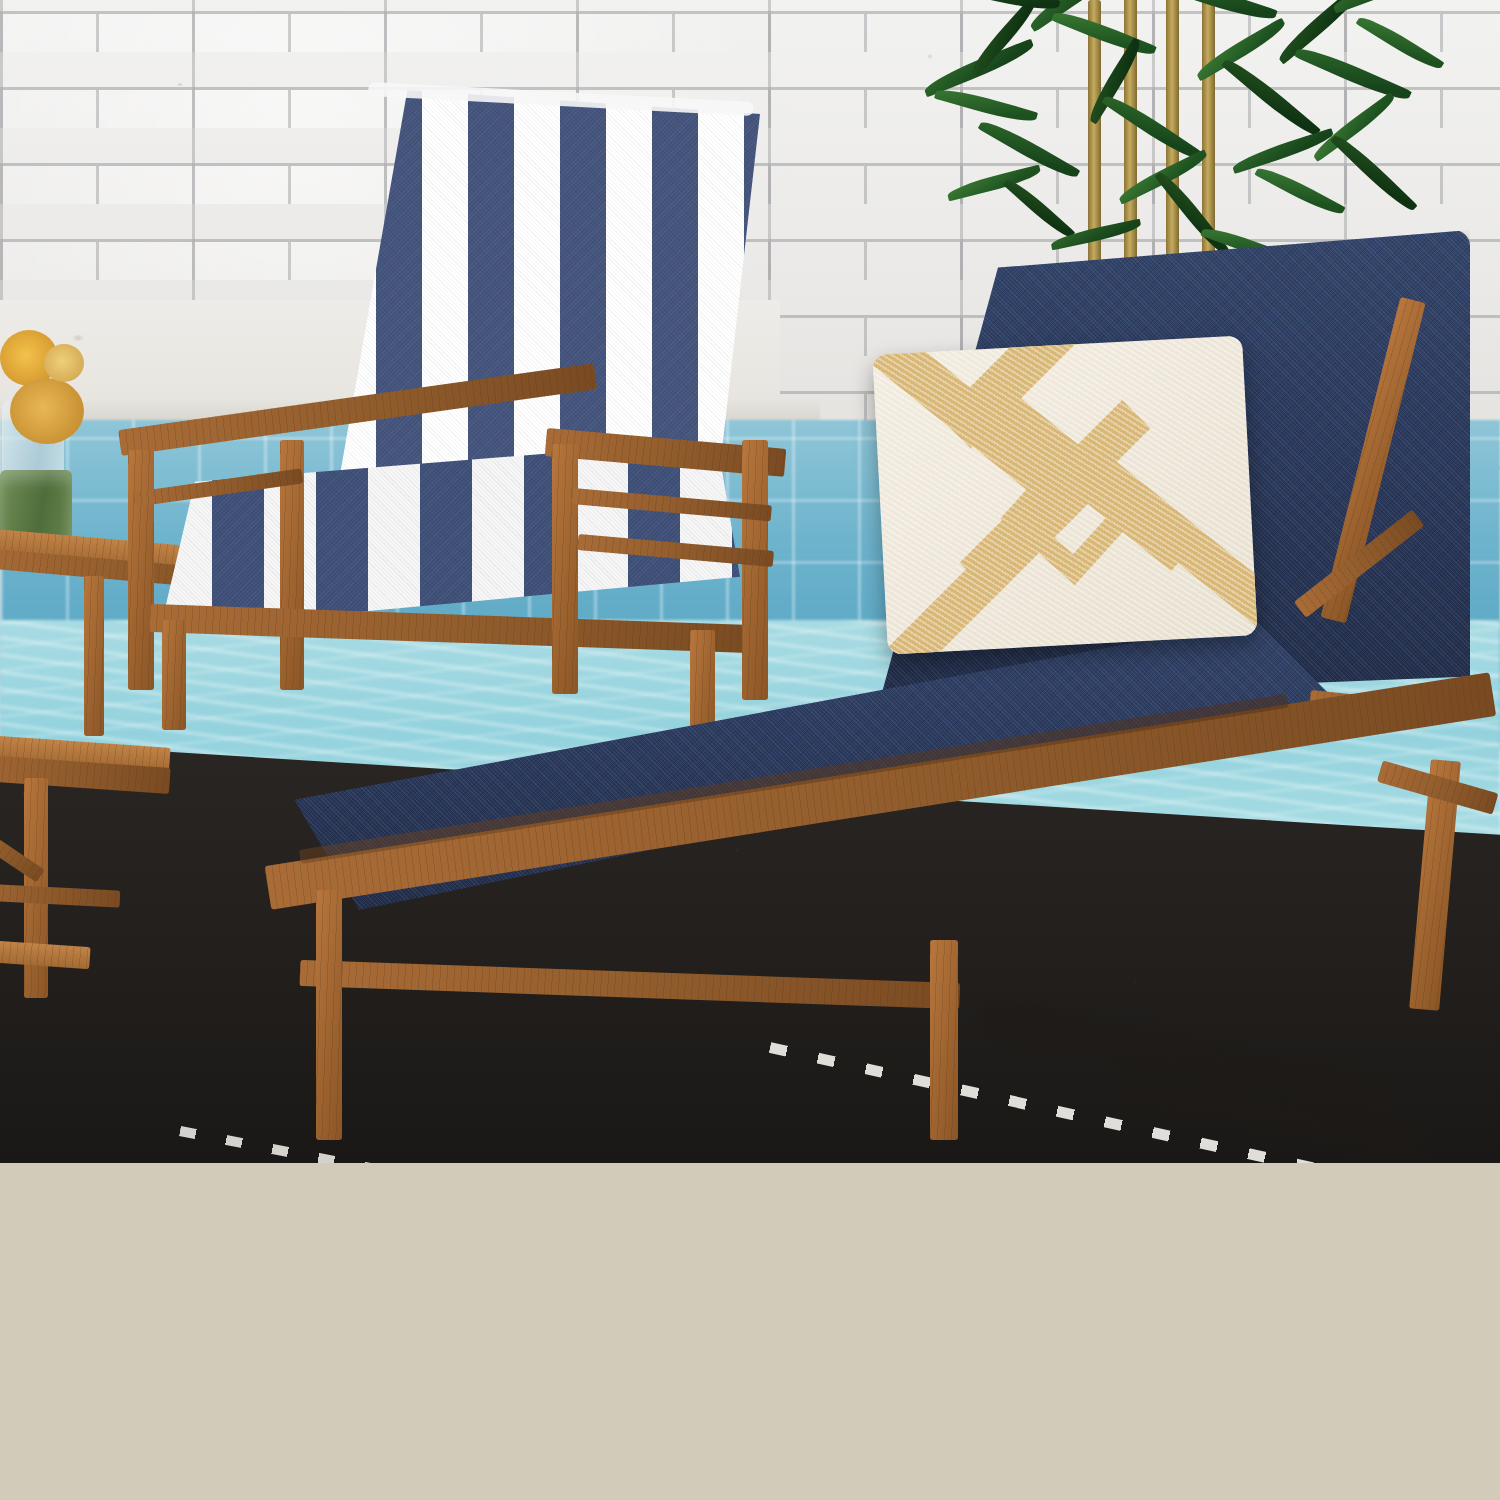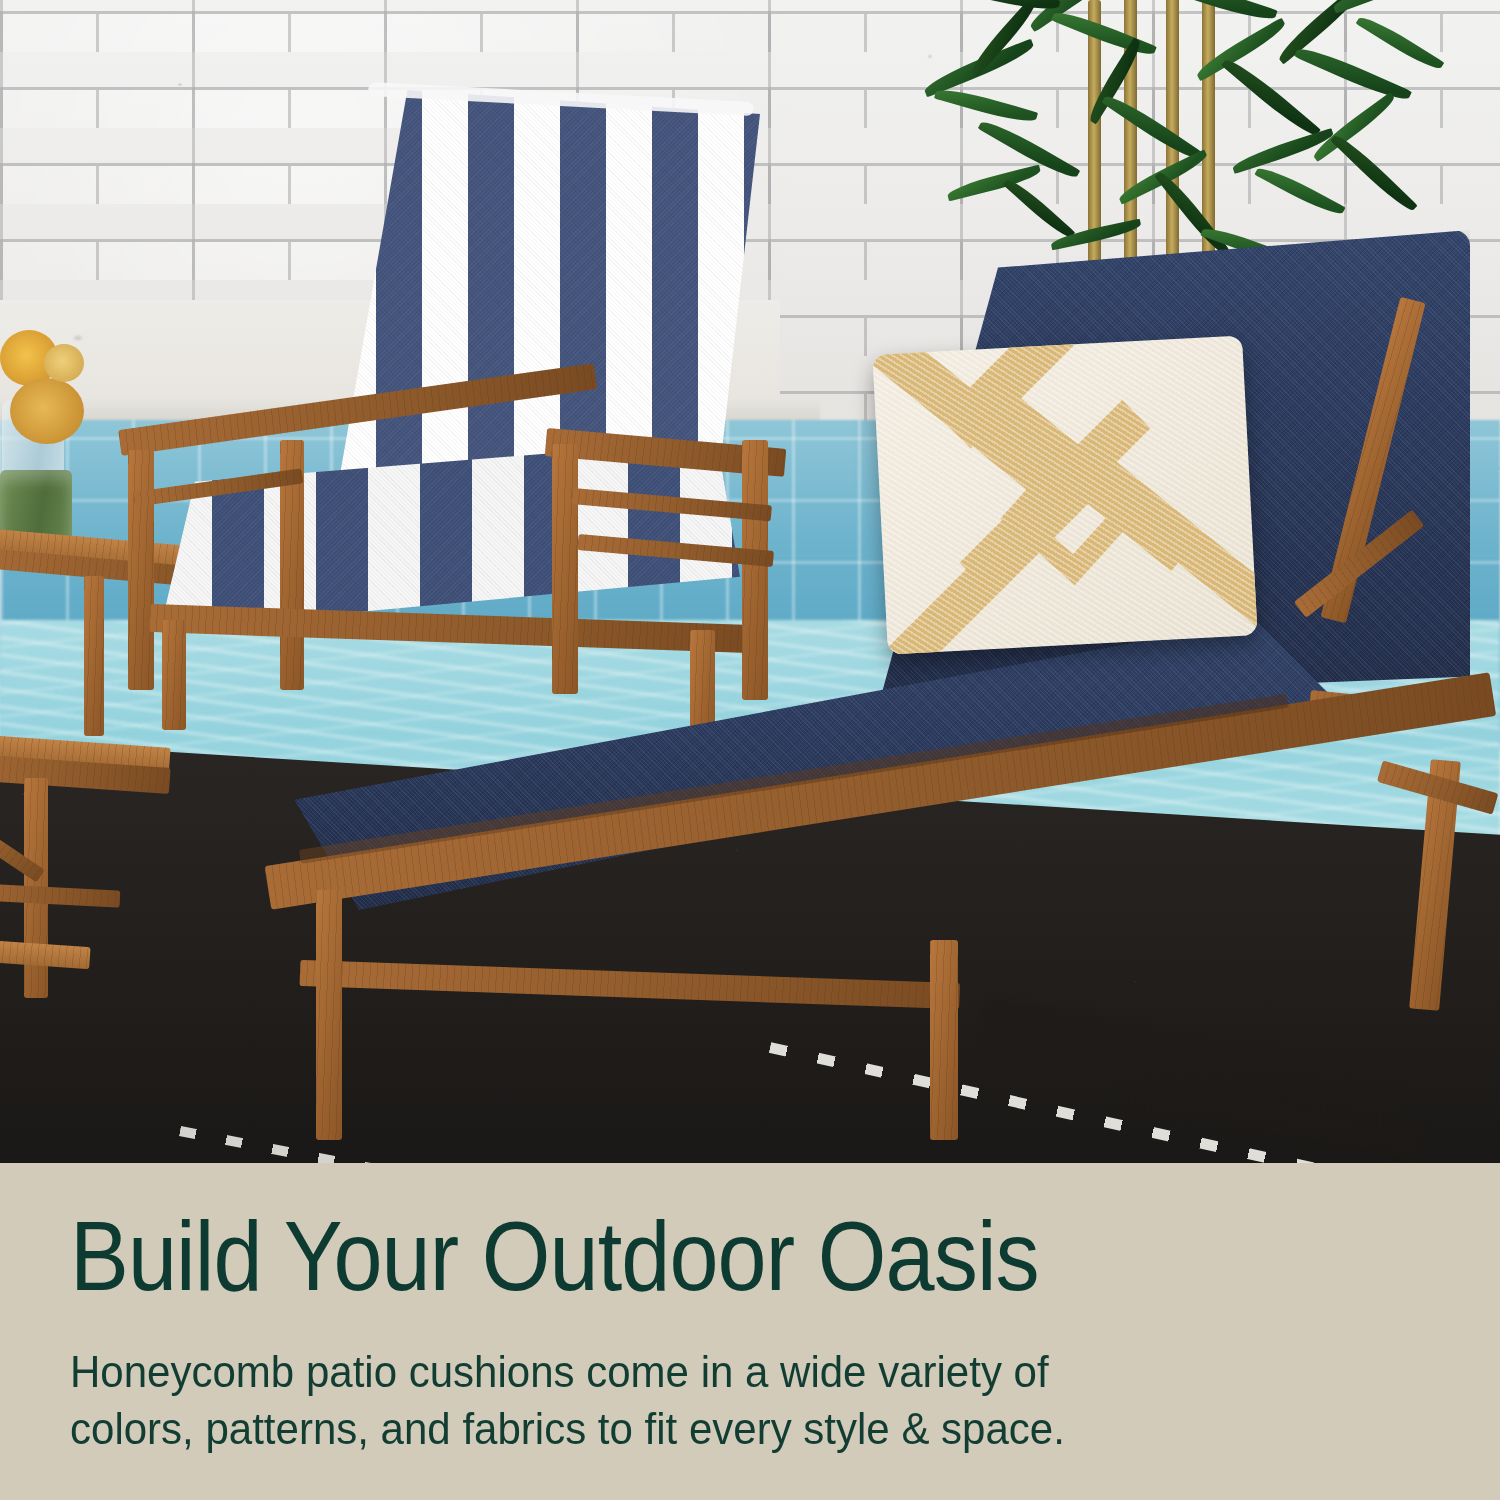--- a/index.html
+++ b/index.html
@@ -353,21 +353,14 @@
     <div class="wood k2 woodgrain" style="left:300px; top:960px; width:660px; height:26px; transform:rotate(2deg); transform-origin:left center;"></div>
     <div class="wood k1 woodgrain" style="left:316px; top:890px; width:26px; height:250px;"></div>
     <div class="wood k1 woodgrain" style="left:930px; top:940px; width:28px; height:200px;"></div>
     <div class="wood k1 woodgrain" style="left:1420px; top:760px; width:30px; height:250px; transform:rotate(5deg);"></div>
     <div class="wood k2 woodgrain" style="left:1380px; top:760px; width:120px; height:22px; transform:rotate(16deg); transform-origin:left center;"></div>
 
     <div class="shadow-blob" style="left:980px; top:1040px; width:420px; height:38px; transform:rotate(12deg);"></div>
     <div class="shadow-blob" style="left:1120px; top:1100px; width:300px; height:30px; transform:rotate(10deg);"></div>
   </div>
 
-  <div id="banner">
-    <div id="headline">Build Your Outdoor Oasis</div>
-    <div id="subline">
-      <span class="l1">Honeycomb patio cushions come in a wide variety of</span>
-      <span class="l2">colors, patterns, and fabrics to fit every style &amp; space.</span>
-    </div>
-  </div>
 
 </div>
 
 </body></html>

